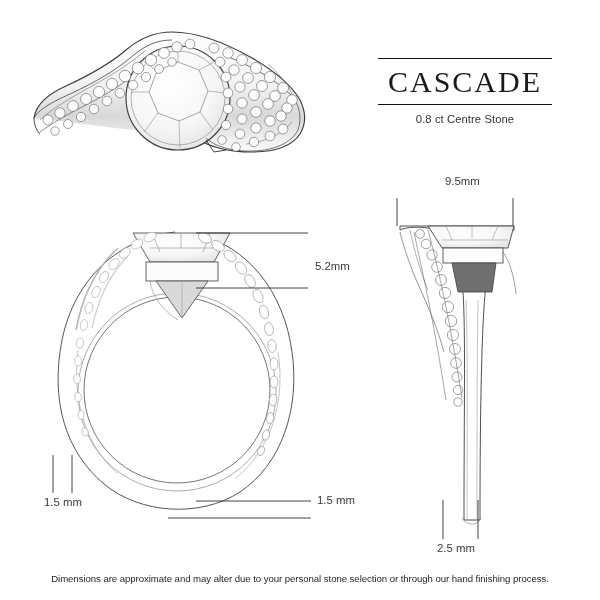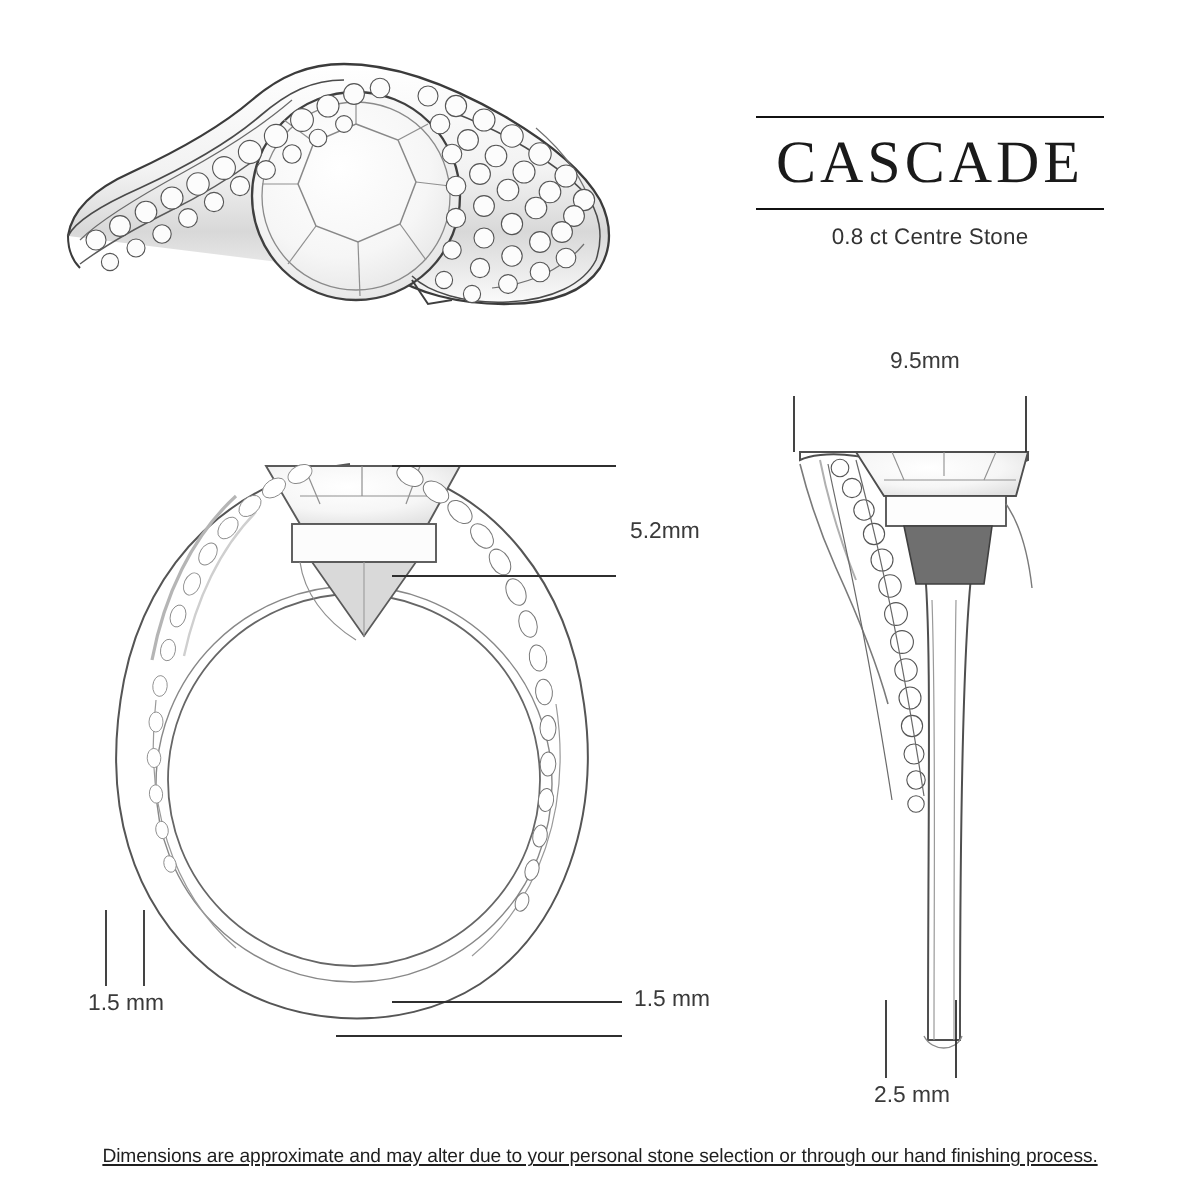--- a/index.html
+++ b/index.html
@@ -70,21 +70,20 @@
   #footer-note {
     position: absolute;
     left: 0;
     top: 573px;
     width: 600px;
     text-align: center;
     font-size: 9.6px;
     color: #1f1f1f;
     letter-spacing: -0.05px;
     white-space: nowrap;
-    text-decoration: underline;
   }
 </style>
 </head>
 <body>
 
 <div id="page">
 
   <svg class="layer" viewBox="0 0 600 600">
     <defs>
       <linearGradient id="metalShine" x1="0" y1="0" x2="0" y2="1">

